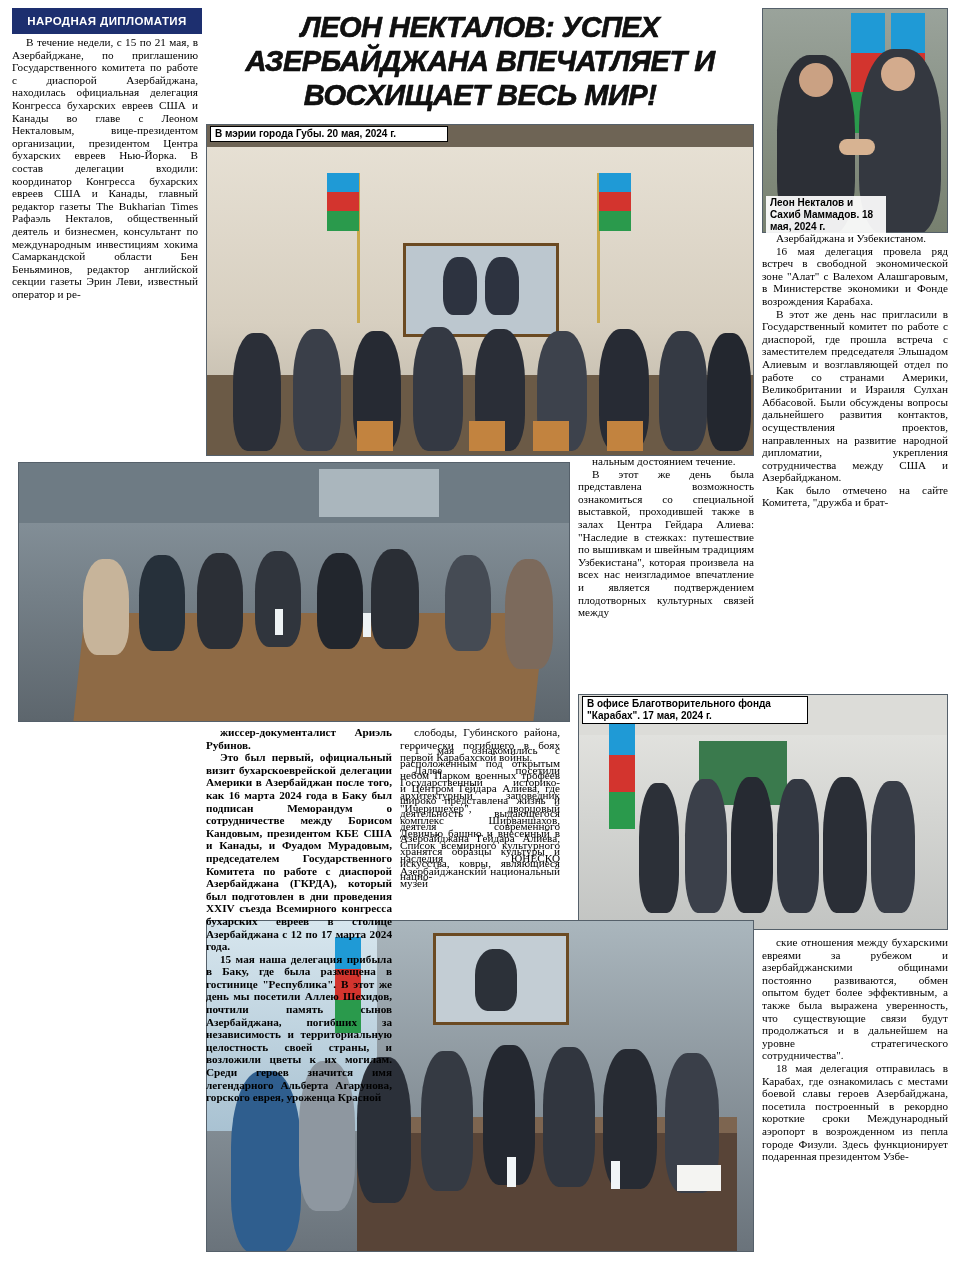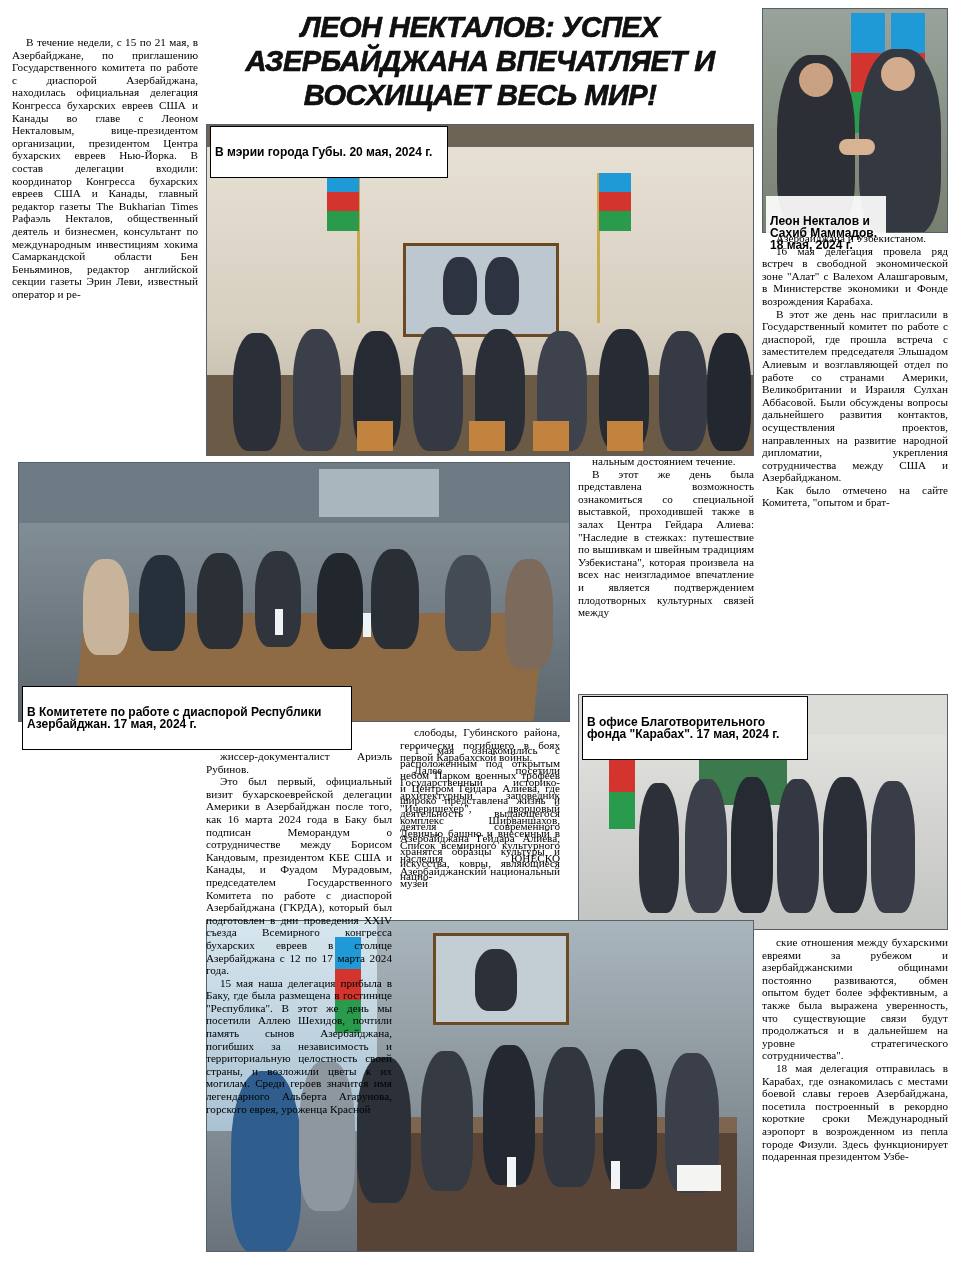--- a/index.html
+++ b/index.html
@@ -25,23 +25,23 @@
     overflow:hidden;
     border:1px solid #55606a;
     box-sizing:border-box;
   }
   .cap{
     position:absolute;
     background:#ffffff;
     color:#000;
     font-family:"Liberation Sans", sans-serif;
     font-weight:bold;
-    font-size:12px;
+    font-size:10px;
     line-height:12px;
-    padding:19px 4px;
+    padding:1px 4px;
     box-sizing:border-box;
     border:1px solid #000;
   }
   .cap.light{border:none;background:rgba(255,255,255,.92);}
   
   .sectiontag{
     position:absolute;left:12px;top:8px;width:186px;height:22px;
     background:#1d2f6f;color:#fff;
     font-family:"Liberation Sans", sans-serif;
     font-weight:bold;font-size:11.5px;letter-spacing:.4px;
@@ -56,40 +56,41 @@
     font-style:italic;
     font-size:29px;
     line-height:34px;
     letter-spacing:-0.5px;
     color:#111;
     text-align:center;
     -webkit-text-stroke:0.6px #000;
   }
   
   .c1{position:absolute;left:12px;top:36px;width:186px;}
-  .c2{position:absolute;left:206px;top:750px;width:186px;}
+  .c2{position:absolute;left:206px;top:726px;width:186px;font-weight:bold;}
   .c3{position:absolute;left:400px;top:726px;width:160px;}
   .c4{position:absolute;left:578px;top:455px;width:176px;}
   .c5{position:absolute;left:762px;top:232px;width:186px;}
   .c6{position:absolute;left:762px;top:936px;width:186px;}
   
   .ph-wall{position:absolute;inset:0;}
   .stripe{position:absolute;}
   .person{position:absolute;border-radius:42% 42% 30% 30%;}
   .flagpole{position:absolute;width:3px;background:#caa94c;}
   .flag{position:absolute;}
   .frame{position:absolute;border:3px solid #6b4a22;background:#bcc7cf;}
   .tabletop{position:absolute;background:#8a6441;}
   .sky{position:absolute;background:#cfe0ea;}
 </style>
 </head>
 <body>
 
 <div class="page">
 
+  <div class="sectiontag">НАРОДНАЯ ДИПЛОМАТИЯ</div>
 
   <div class="headline">ЛЕОН НЕКТАЛОВ: УСПЕХ АЗЕРБАЙДЖАНА ВПЕЧАТЛЯЕТ И ВОСХИЩАЕТ ВЕСЬ МИР!</div>
 
   <div class="photo" style="left:206px;top:124px;width:548px;height:332px;background:#c8c2b4;">
     <div class="ph-wall" style="background:linear-gradient(#e8e2d6,#d7cfc0 60%,#b9b2a4);"></div>
     <div class="stripe" style="left:0;top:0;width:100%;height:22px;background:#6e6455;"></div>
     <div class="stripe" style="left:0;top:250px;width:100%;height:82px;background:#6b5a46;"></div>
     <div class="frame" style="left:196px;top:118px;width:150px;height:88px;"></div>
     <div class="person" style="left:236px;top:132px;width:34px;height:58px;background:#2d3340;"></div>
     <div class="person" style="left:278px;top:132px;width:34px;height:58px;background:#2d3340;"></div>
@@ -134,21 +135,20 @@
     <div class="person" style="left:120px;top:92px;width:46px;height:96px;background:#26303a;"></div>
     <div class="person" style="left:178px;top:90px;width:46px;height:96px;background:#2b2f36;"></div>
     <div class="person" style="left:236px;top:88px;width:46px;height:96px;background:#30353d;"></div>
     <div class="person" style="left:298px;top:90px;width:46px;height:96px;background:#22262d;"></div>
     <div class="person" style="left:352px;top:86px;width:48px;height:100px;background:#2a2e35;"></div>
     <div class="person" style="left:426px;top:92px;width:46px;height:96px;background:#454b54;"></div>
     <div class="person" style="left:486px;top:96px;width:48px;height:110px;background:#7c6a5c;"></div>
     <div class="stripe" style="left:256px;top:146px;width:8px;height:26px;background:#eef3f5;"></div>
     <div class="stripe" style="left:344px;top:150px;width:8px;height:24px;background:#eef3f5;"></div>
   </div>
-  <div class="cap" style="left:22px;top:686px;width:330px;">В Комитетете по работе с диаспорой Республики Азербайджан. 17 мая, 2024 г.</div>
 
   <div class="photo" style="left:578px;top:694px;width:370px;height:236px;background:#9aa0a4;">
     <div class="ph-wall" style="background:linear-gradient(#e7e7e3,#c2c4c2);"></div>
     <div class="stripe" style="left:0;top:0;width:100%;height:40px;background:#dcdcd8;"></div>
     <div class="flag" style="left:30px;top:24px;width:26px;height:110px;background:linear-gradient(#1f9ad6 33%,#d3342e 33%,#d3342e 66%,#2a9a4c 66%);"></div>
     <div class="stripe" style="left:120px;top:46px;width:88px;height:64px;background:#3a7a4d;"></div>
     <div class="person" style="left:60px;top:88px;width:40px;height:130px;background:#2c3038;"></div>
     <div class="person" style="left:106px;top:84px;width:42px;height:134px;background:#3b404a;"></div>
     <div class="person" style="left:152px;top:82px;width:42px;height:136px;background:#262a32;"></div>
     <div class="person" style="left:198px;top:84px;width:42px;height:134px;background:#333842;"></div>
@@ -199,21 +199,21 @@
   </div>
 
   <div class="col-text" style="position:absolute;left:578px;top:726px;width:0px;"></div>
 
   <div class="col-text" style="position:absolute;left:400px;top:726px;width:0;"></div>
 
   <div class="c5 col-text">
     <p>Азербайджана и Узбекистаном.</p>
     <p>16 мая делегация провела ряд встреч в свободной экономической зоне "Алат" с Валехом Алашгаровым, в Министерстве экономики и Фонде возрождения Карабаха.</p>
     <p>В этот же день нас пригласили в Государственный комитет по работе с диаспорой, где прошла встреча с заместителем председателя Эльшадом Алиевым и возглавляющей отдел по работе со странами Америки, Великобритании и Израиля Сулхан Аббасовой. Были обсуждены вопросы дальнейшего развития контактов, осуществления проектов, направленных на развитие народной дипломатии, укрепления сотрудничества между США и Азербайджаном.</p>
-    <p>Как было отмечено на сайте Комитета, "опытом и брат-</p>
+    <p>Как было отмечено на сайте Комитета, "дружба и брат-</p>
   </div>
 
   <div class="c6 col-text">
     <p>ские отношения между бухарскими евреями за рубежом и азербайджанскими общинами постоянно развиваются, обмен опытом будет более эффективным, а также была выражена уверенность, что существующие связи будут продолжаться и в дальнейшем на уровне стратегического сотрудничества".</p>
     <p>18 мая делегация отправилась в Карабах, где ознакомилась с местами боевой славы героев Азербайджана, посетила построенный в рекордно короткие сроки Международный аэропорт в возрожденном из пепла городе Физули. Здесь функционирует подаренная президентом Узбе-</p>
   </div>
 
   <div class="col-text" style="position:absolute;left:400px;top:744px;width:160px;">
     <p style="text-indent:14px;">1 мая ознакомились с расположенным под открытым небом Парком военных трофеев и Центром Гейдара Алиева, где широко представлена жизнь и деятельность выдающегося деятеля современного Азербайджана Гейдара Алиева, хранятся образцы культуры и искусства, ковры, являющиеся нацио-</p>
   </div>

